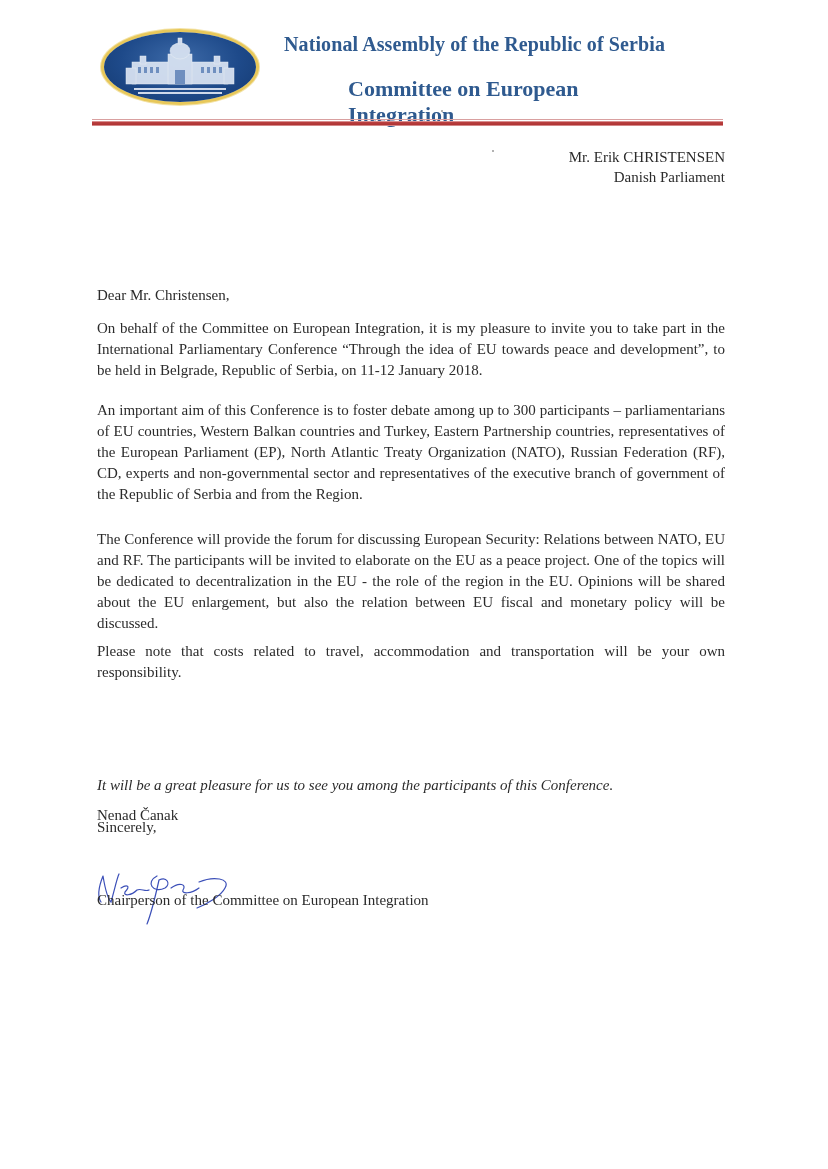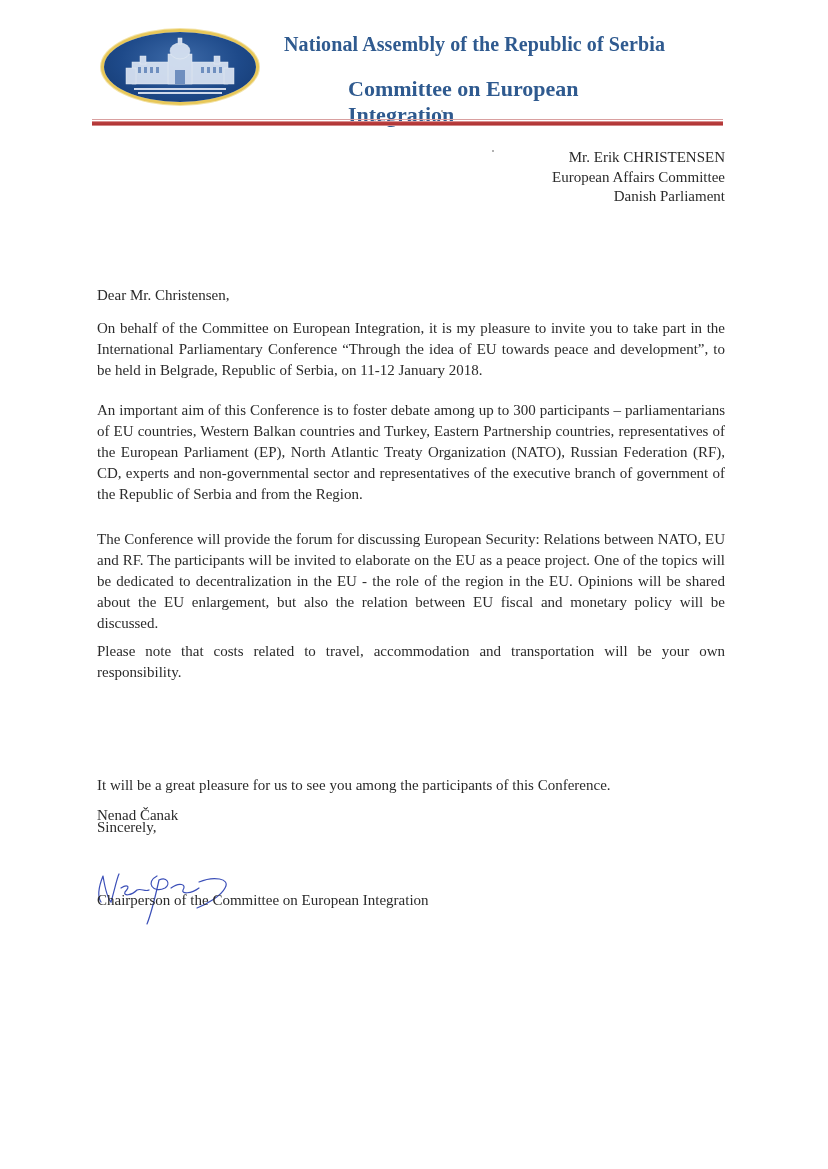--- a/index.html
+++ b/index.html
@@ -14,21 +14,21 @@
   .text { position: absolute; left: 97px; width: 628px; font-size: 15px; line-height: 21px; color: #2b2b2b; }
   .just { text-align: justify; }
   .just-last { text-align: justify; text-align-last: justify; }
   .addr { top: 148px; line-height: 19.5px; text-align: right; }
   .salutation { top: 285px; }
   .p1 { top: 318px; }
   .p2 { top: 400px; }
   .p3 { top: 529px; }
   .p4 { top: 641px; }
   .p5 { top: 698px; }
-  .p6 { top: 775px; }
+  .p6 { top: 775px; font-style: italic; }
   .closing { top: 817px; }
   .signer { top: 805px; }
   .signer-title { top: 890px; }
   .signature { position: absolute; left: 95px; top: 858px; width: 150px; height: 70px; }
   sup { font-size: 9px; line-height: 0; vertical-align: super; }
   .speck { position: absolute; width: 2px; height: 2px; background: #999; border-radius: 50%; }
 </style>
 </head>
 <body>
 
@@ -64,21 +64,20 @@
   <div class="subtitle">Committee on European Integration</div>
   <div class="rule-top"></div>
   <div class="rule"></div>
 </div>
 
 <div class="speck" style="left:441px;top:110px;"></div>
 <div class="speck" style="left:492px;top:150px;"></div>
 
 <div class="text addr">
   <div>Mr. Erik CHRISTENSEN</div>
-  <div>European Affairs Committee</div>
   <div>Danish Parliament</div>
 </div>
 
 <div class="text salutation">Dear Mr. Christensen,</div>
 
 <div class="text p1 just">On behalf of the Committee on European Integration, it is my pleasure to invite you to take part in the International Parliamentary Conference “Through the idea of EU towards peace and development”, to be held in Belgrade, Republic of Serbia, on 11-12 January 2018.</div>
 <div class="text p2 just">An important aim of this Conference is to foster debate among up to 300 participants – parliamentarians of EU countries, Western Balkan countries and Turkey, Eastern Partnership countries, representatives of the European Parliament (EP), North Atlantic Treaty Organization (NATO), Russian Federation (RF), CD, experts and non-governmental sector and representatives of the executive branch of government of the Republic of Serbia and from the Region.</div>
 <div class="text p3 just">The Conference will provide the forum for discussing European Security: Relations between NATO, EU and RF. The participants will be invited to elaborate on the EU as a peace project. One of the topics will be dedicated to decentralization in the EU - the role of the region in the EU. Opinions will be shared about the EU enlargement, but also the relation between EU fiscal and monetary policy will be discussed.</div>
 <div class="text p4 just">Please note that costs related to travel, accommodation and transportation will be your own responsibility.</div>
 <div class="text p5">

